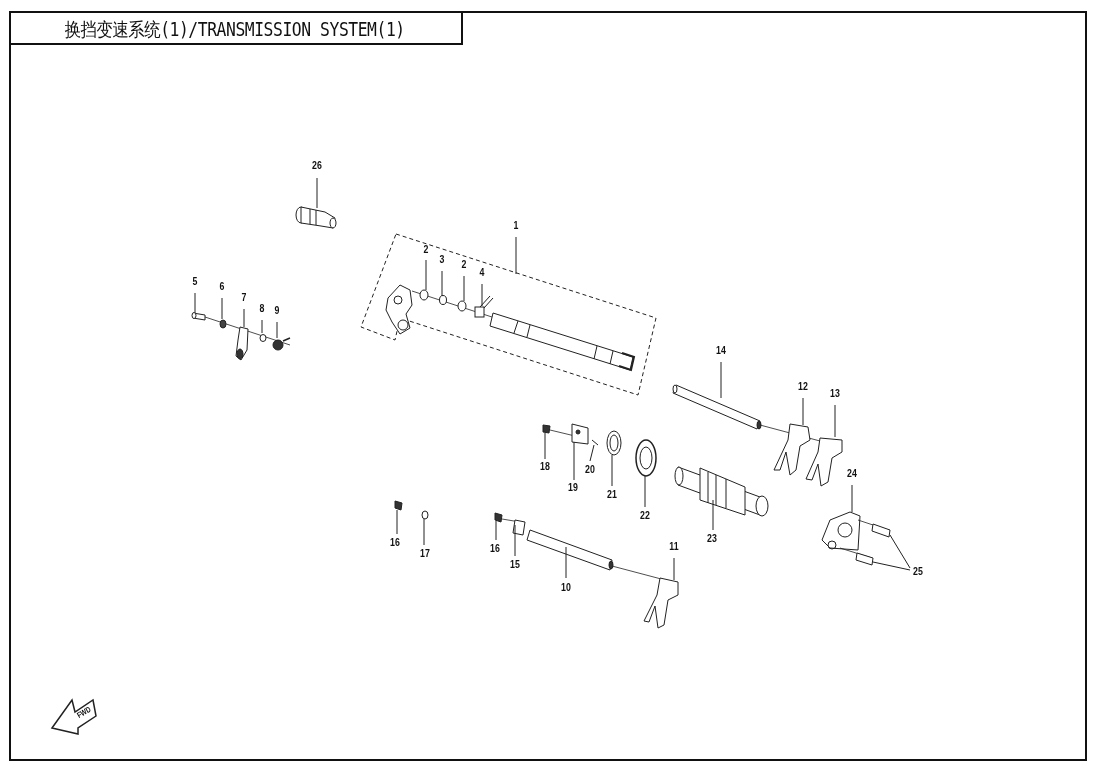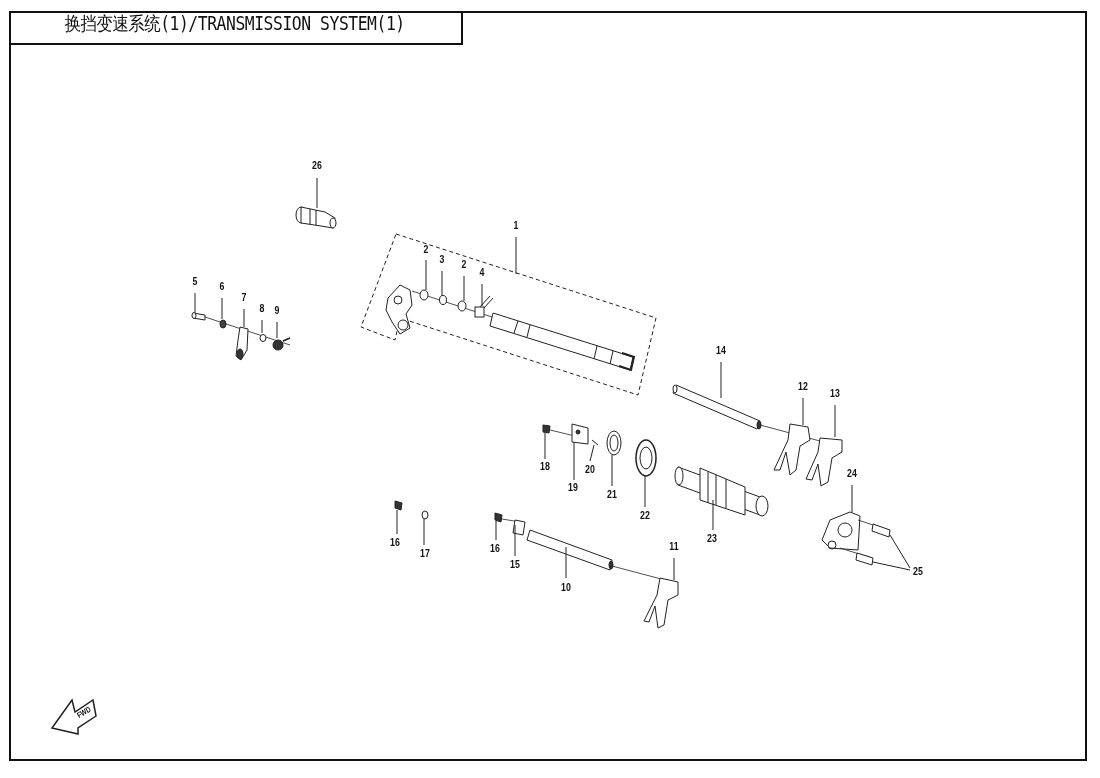--- a/index.html
+++ b/index.html
@@ -1,18 +1,18 @@
 <!DOCTYPE html>
 <html><head>
 <meta charset="utf-8">
 <style>
   html,body{margin:0;padding:0;background:#fff;}
   body{width:1100px;height:778px;position:relative;overflow:hidden;font-family:"DejaVu Sans",sans-serif;}
   .frame{position:absolute;left:9px;top:11px;width:1078px;height:750px;border:2px solid #111;box-sizing:border-box;}
-  .title-box{position:absolute;left:9px;top:11px;width:454px;height:34px;border:2px solid #111;border-top:none;border-left:none;box-sizing:border-box;display:flex;align-items:flex-start;justify-content:center;}
+  .title-box{position:absolute;left:9px;top:11px;width:454px;height:34px;border:2px solid #111;border-top:none;border-left:none;box-sizing:border-box;display:flex;align-items:flex-end;justify-content:center;}
   .title-text{font-family:"DejaVu Sans Mono","Liberation Mono",monospace;font-size:19px;color:#111;letter-spacing:-0.5px;transform:scaleX(0.86);white-space:nowrap;}
   svg.art{position:absolute;left:0;top:0;}
   .lbl{position:absolute;font-family:"Liberation Sans","DejaVu Sans",sans-serif;font-weight:bold;font-size:11px;color:#111;transform:scaleX(0.8);transform-origin:center;line-height:11px;width:20px;text-align:center;margin-left:-10px;}
 </style>
 </head>
 <body>
 
 <div class="frame"></div>
 <div class="title-box">
   <span class="title-text">换挡变速系统(1)/TRANSMISSION SYSTEM(1)</span>

